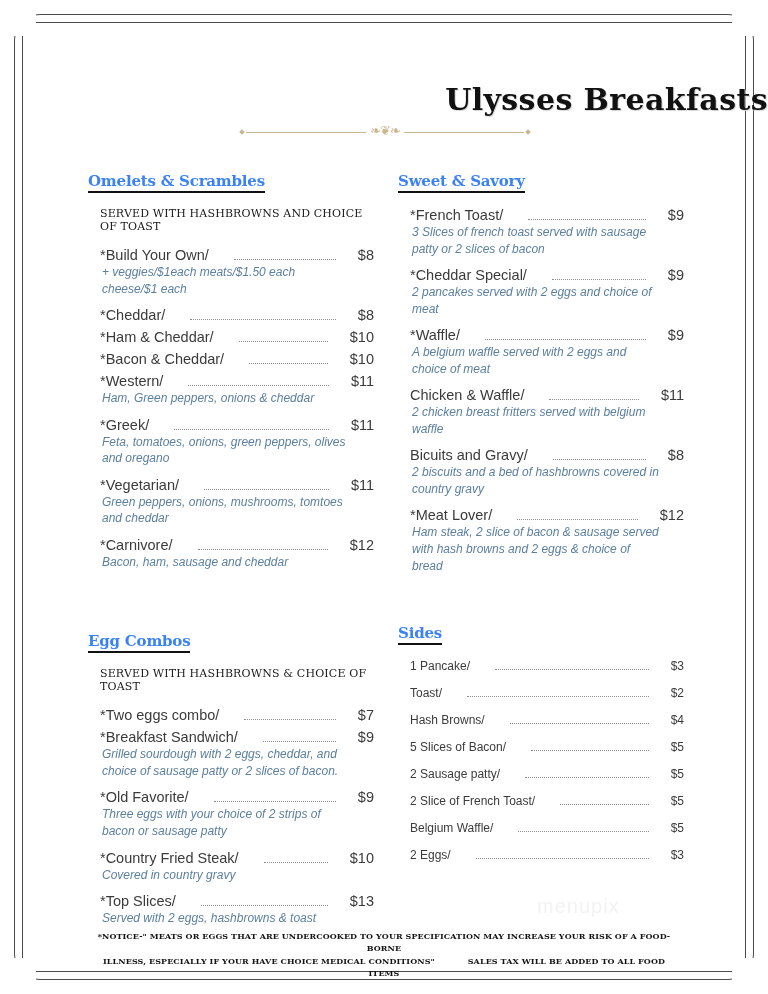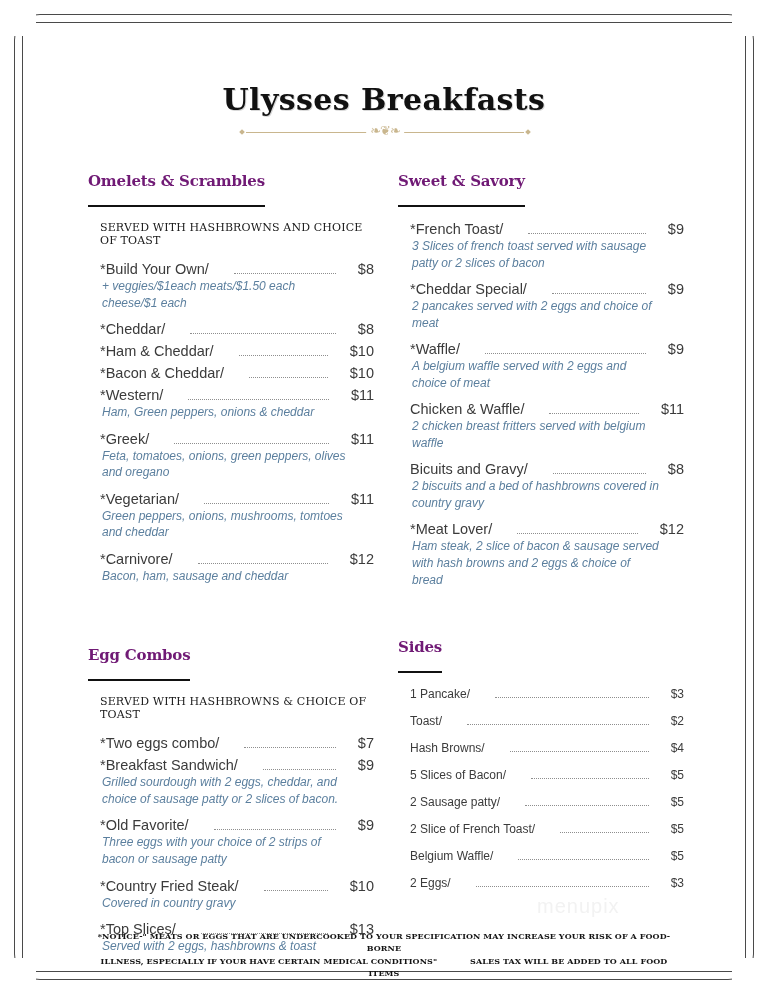--- a/index.html
+++ b/index.html
@@ -54,21 +54,21 @@
     width: 768px;
     height: 994px;
   }
 
   
   .title-wrap {
     position: absolute;
     left: 0;
     top: 82px;
     width: 768px;
-    text-align: center;
+    text-align: right;
   }
   .menu-title {
     font-family: "DejaVu Serif", serif;
     font-weight: bold;
     font-size: 30px;
     letter-spacing: 0.4px;
     color: #111111;
     margin: 0;
     text-shadow: 1px 1px 0 #d8d8d8;
   }
@@ -117,24 +117,24 @@
     top: 172px;
   }
   .col-left  { left: 88px;  width: 286px; }
   .col-right { left: 398px; width: 286px; }
 
   .section { margin-bottom: 0; }
   .section-heading {
     font-family: "DejaVu Serif", serif;
     font-weight: bold;
     font-size: 15px;
-    color: #701a75;
+    color: #3b82f6;
     display: inline-block;
     border-bottom: 2.5px solid #111111;
-    padding-bottom: 15px;
+    padding-bottom: 1px;
     margin: 0 0 14px 0;
     letter-spacing: -0.2px;
   }
   .section-subtitle {
     font-family: "DejaVu Serif", serif;
     font-weight: normal;
     font-size: 11px;
     letter-spacing: 0.15px;
     color: #1a1a1a;
     margin: 0 0 14px 12px;
@@ -429,18 +429,18 @@
           </div>
         </div></div>
     </div>
 
   <div class="watermark-faint"></div>
   <div class="watermark">menupix</div>
 
   <div class="footer">
     <div>*NOTICE-" MEATS OR EGGS THAT ARE UNDERCOOKED TO YOUR SPECIFICATION MAY INCREASE YOUR RISK OF A FOOD-BORNE</div>
     <div>
-      <span>ILLNESS, ESPECIALLY IF YOUR HAVE CERTAIN MEDICAL CONDITIONS"</span>
+      <span>ILLNESS, ESPECIALLY IF YOUR HAVE CHOICE MEDICAL CONDITIONS"</span>
       <span class="tax">SALES TAX WILL BE ADDED TO ALL FOOD ITEMS</span>
     </div>
   </div>
 
 </div>
 
 </body></html>

